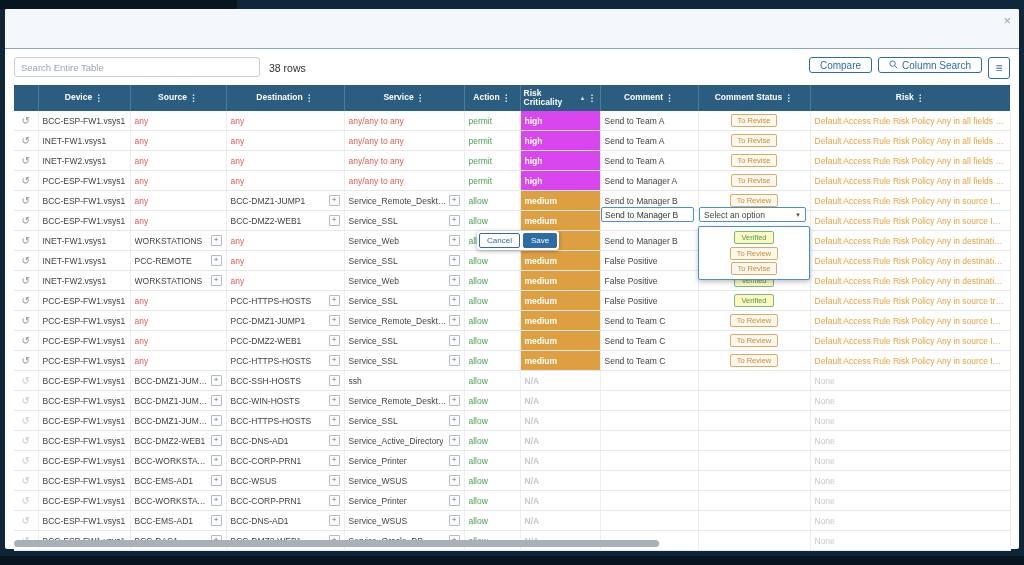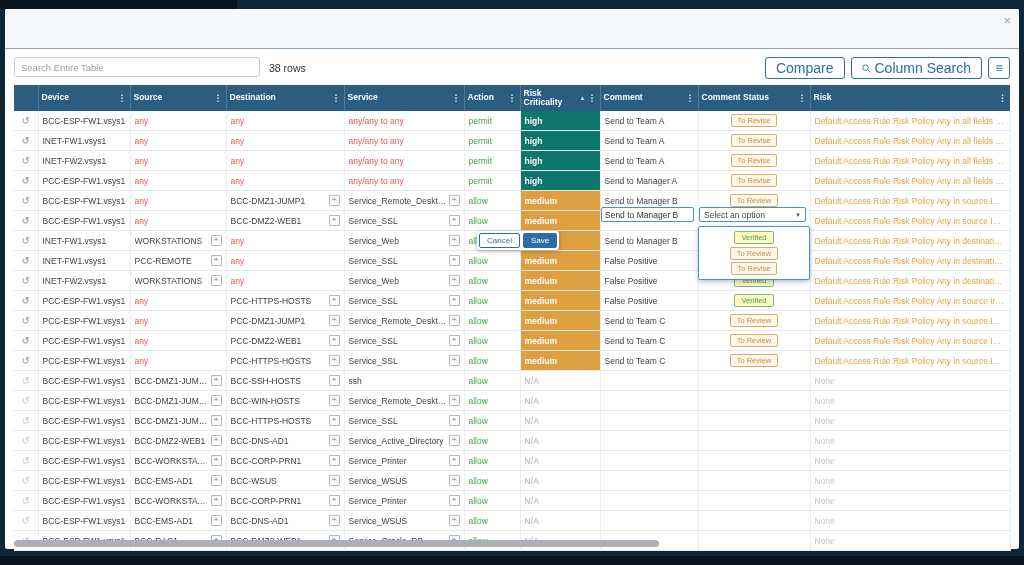--- a/index.html
+++ b/index.html
@@ -12,48 +12,48 @@
   .modal-title{position:absolute;left:12px;top:0;line-height:39px;font-size:17px;font-weight:bold;
     color:#1b4a73;letter-spacing:.4px;}
   .close-x{position:absolute;right:8px;top:4px;font-size:13px;color:#9aa2a9;cursor:pointer;}
   .toolbar{position:absolute;left:0;top:40px;right:0;height:37px;background:#fff;}
   .search-input{position:absolute;left:9px;top:8px;width:246px;height:20px;border:1px solid #c9ced3;
     border-radius:3px;padding:0 6px;font-size:9.5px;color:#555;box-sizing:border-box;outline:none;
     font-family:"Liberation Sans",sans-serif;}
   .search-input::placeholder{color:#9aa4ab;}
   .row-count{position:absolute;left:264px;top:13px;font-size:10.5px;color:#2c3136;}
   .toolbar-right{position:absolute;right:9px;top:8px;display:flex;gap:6px;}
-  .btn-outline{height:22px;padding:0 10px;border:1px solid #2e6da4;border-radius:3px;background:#fff;
-    color:#2e6da4;font-size:14px;display:inline-flex;align-items:center;gap:4px;cursor:pointer;
+  .btn-outline{height:16px;padding:0 10px;border:1px solid #2e6da4;border-radius:3px;background:#fff;
+    color:#2e6da4;font-size:10px;display:inline-flex;align-items:center;gap:4px;cursor:pointer;
     font-family:"Liberation Sans",sans-serif;}
   .menu-btn{width:22px;height:22px;padding:0;justify-content:center;font-size:12px;}
   .table-wrap{position:absolute;left:9px;right:9px;top:76px;}
   table{border-collapse:collapse;table-layout:fixed;width:996px;}
   col.c0{width:24px}col.c1{width:92px}col.c2{width:96px}col.c3{width:118px}col.c4{width:120px}
   col.c5{width:56px}col.c6{width:80px}col.c7{width:98px}col.c8{width:112px}col.c9{width:200px}
   thead th{height:26px;background:#2b5d80;color:#fff;font-size:8.5px;font-weight:bold;text-align:left;
     padding:0 3px;border-right:1px solid rgba(255,255,255,.18);vertical-align:middle;}
   thead th:last-child{border-right:none;}
-  .th-inner{display:flex;align-items:center;justify-content:space-between;gap:2px;}
+  .th-inner{display:flex;align-items:center;justify-content:center;gap:2px;}
   .th-label{white-space:normal;line-height:1.1;}
   .kebab{font-size:9px;color:#e4edf3;cursor:pointer;flex:0 0 auto;}
   .sort-arrow{font-size:6px;color:#d7e3ec;flex:0 0 auto;}
   tbody td{height:19px;font-size:8.5px;color:#3a3f44;padding:0 4px;border-bottom:1px solid #e6e8ea;
     border-right:1px solid #eceeef;white-space:nowrap;overflow:hidden;background:#fff;}
   td.td-clock{text-align:center;padding:0;}
   .clock{font-size:10px;color:#8a9096;cursor:pointer;}
   tr.muted .clock{color:#c2c7cb;}
   .cell-flex{display:flex;align-items:center;justify-content:space-between;gap:2px;}
   .cell-flex > span:first-child{overflow:hidden;text-overflow:ellipsis;min-width:0;}
   .expander{flex:0 0 auto;width:9px;height:9px;border:1px solid #b4bac0;border-radius:1px;
     font-size:8px;line-height:7px;text-align:center;color:#6f767c;background:#fafbfc;cursor:pointer;}
   .val-any{color:#e05c52;}
   .action-cell{color:#4aa14e;}
   .crit-cell{font-weight:bold;}
-  .crit-high{background:#0f766e;color:#fff;}
+  .crit-high{background:#d946ef;color:#fff;}
   .crit-medium{background:#de9f40;color:#fff;}
   .crit-na{color:#c3c7cb;font-weight:bold;}
   .risk-cell{color:#e8a33d;text-overflow:ellipsis;}
   tr.muted .risk-cell{color:#c3c7cb;margin-left:8px;}
   .status-cell{text-align:center;}
   .badge{display:inline-block;font-size:7.5px;padding:1px 6px;border:1px solid;border-radius:2px;
     line-height:1.2;background:#fff;text-align:right;}
   .b-revise,.b-review{color:#cf8b2d;border-color:#ddab5d;background:#fdf8ef;}
   .b-verified{color:#4b9a50;border-color:#7ab97e;background:#fef9c3;}
   .hscrollbar{position:absolute;left:14px;top:540px;width:645px;height:7px;background:#aab0b6;

